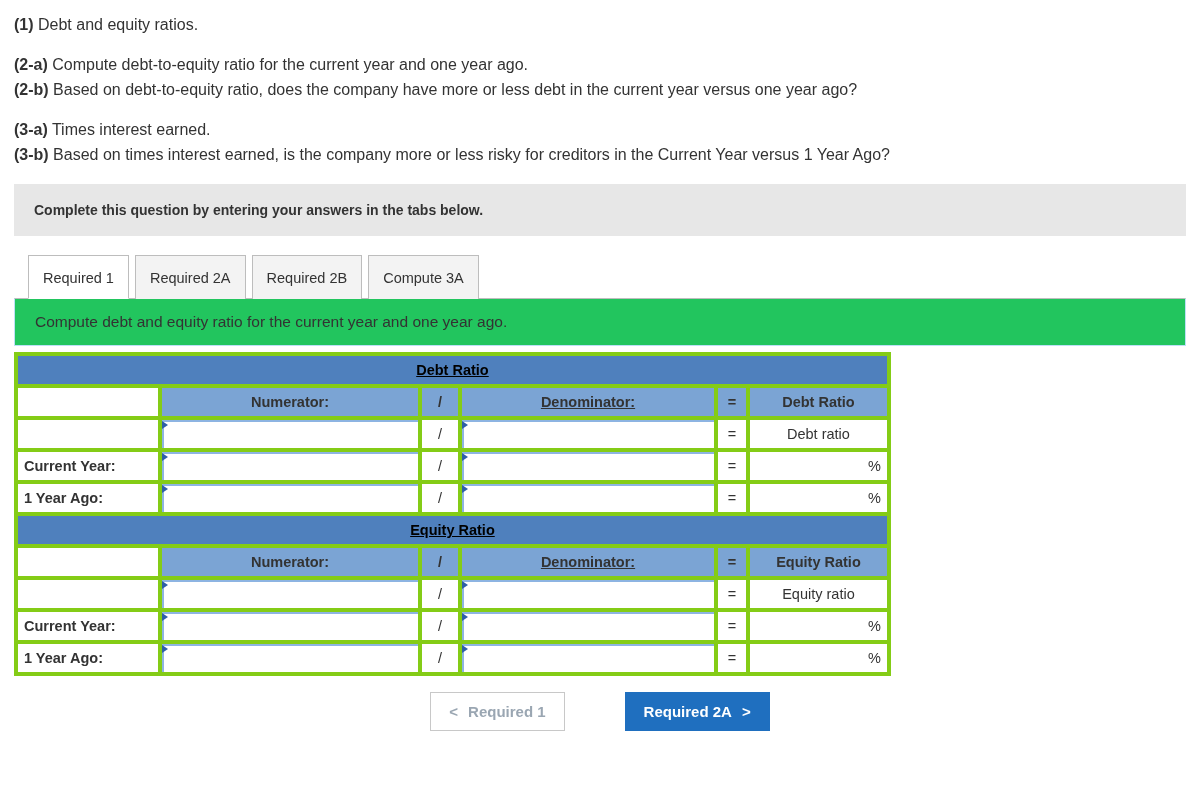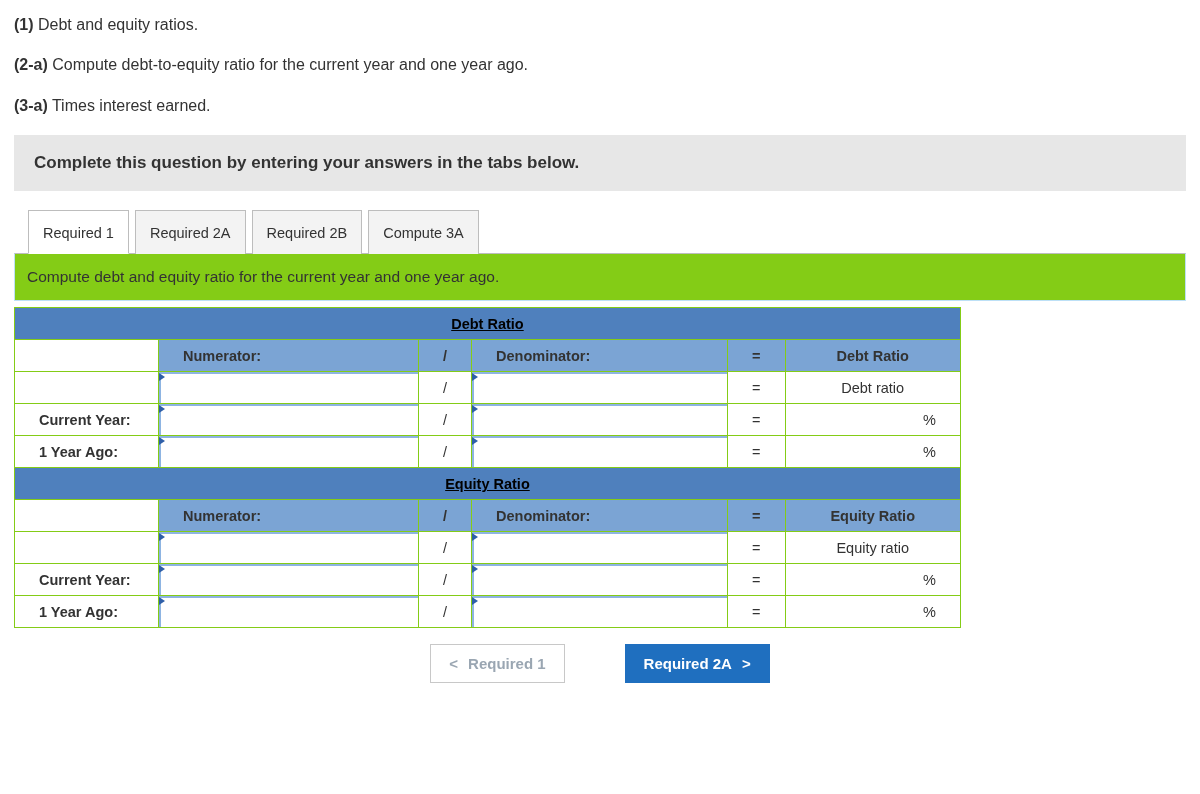--- a/index.html
+++ b/index.html
@@ -12,21 +12,21 @@
     background: #fff;
   }
   .prompt p { margin: 2px 0 2px 0; line-height: 1.4; }
   .prompt .group { margin: 0 0 18px 0; }
   .bold { font-weight: 700; }
   .instr-bar {
     background: #e7e7e7;
     padding: 18px 20px;
     margin: 10px 0 18px 0;
     font-weight: 700;
-    font-size: 17px;
+    font-size: 14px;
   }
   .tabs {
     display: flex;
     gap: 6px;
     margin: 0 0 0 14px;
   }
   .tab {
     border: 1px solid #bdbdbd;
     border-bottom: none;
     background: #f3f3f3;
@@ -37,44 +37,44 @@
     top: 1px;
   }
   .tab.active {
     background: #fff;
     border-bottom: 1px solid #fff;
     z-index: 2;
   }
   .tab-desc {
     border: 1px solid #bde0f6;
     border-top: 1px solid #bdbdbd;
-    background: #84cc16;
-    padding: 14px 12px;
+    background: #22c55e;
+    padding: 14px 20px;
     font-size: 15.5px;
   }
   .worksheet {
     margin-top: 6px;
     border-collapse: collapse;
   }
   .worksheet td, .worksheet th {
-    border: 1px solid #84cc16;
+    border: 4px solid #84cc16;
     font-size: 14.5px;
     height: 32px;
-    padding: 0 24px;
+    padding: 0 6px;
   }
   .worksheet .section-hdr {
     background: #4f80bd;
     color: #000;
     text-align: center;
     font-weight: 700;
     text-decoration: underline;
   }
   .worksheet .col-hdr {
     background: #7ba4d4;
-    text-align: left;
+    text-align: center;
     font-weight: 700;
   }
   .worksheet .label-col {
     width: 144px;
     font-weight: 700;
     background: #fff;
     text-align: left;
   }
   .worksheet .label-col.blank { font-weight: 400; }
   .worksheet .input-cell {
@@ -86,21 +86,21 @@
     content:"";
     position:absolute; left:0; top:0;
     border-left: 6px solid #2f5fa8;
     border-top: 4px solid transparent;
     border-bottom: 4px solid transparent;
     height:0; width:0;
     transform: translateY(1px);
   }
   .worksheet .w-num { width: 260px; }
   .worksheet .w-slash { width: 40px; text-align:center; }
-  .worksheet .w-den { width: 256px; }
+  .worksheet .w-den { width: 256px; text-decoration: underline; }
   .worksheet .w-eq { width: 32px; text-align:center; background:#7ba4d4; font-weight:700;}
   .worksheet .w-res { width: 114px; text-align: right; }
   .worksheet .w-res.center { text-align:center; }
 
   .nav-row {
     display: flex;
     justify-content: center;
     gap: 60px;
     margin-top: 16px;
   }
@@ -126,23 +126,25 @@
 </style>
 </head>
 <body>
 
 <div class="prompt">
   <div class="group">
     <p><span class="bold">(1)</span><span> Debt and equity ratios.</span></p>
   </div>
   <div class="group">
     <p><span class="bold">(2-a)</span><span> Compute debt-to-equity ratio for the current year and one year ago.</span></p>
+    <p><span class="bold">(2-b)</span><span> Based on debt-to-equity ratio, does the company have more or less debt in the current year versus one year ago?</span></p>
   </div>
   <div class="group">
     <p><span class="bold">(3-a)</span><span> Times interest earned.</span></p>
+    <p><span class="bold">(3-b)</span><span> Based on times interest earned, is the company more or less risky for creditors in the Current Year versus 1 Year Ago?</span></p>
   </div>
 </div>
 
 <div class="instr-bar">Complete this question by entering your answers in the tabs below.</div>
 
 <div class="tabs">
   <div class="tab active">Required 1</div>
   <div class="tab">Required 2A</div>
   <div class="tab">Required 2B</div>
   <div class="tab">Compute 3A</div>

